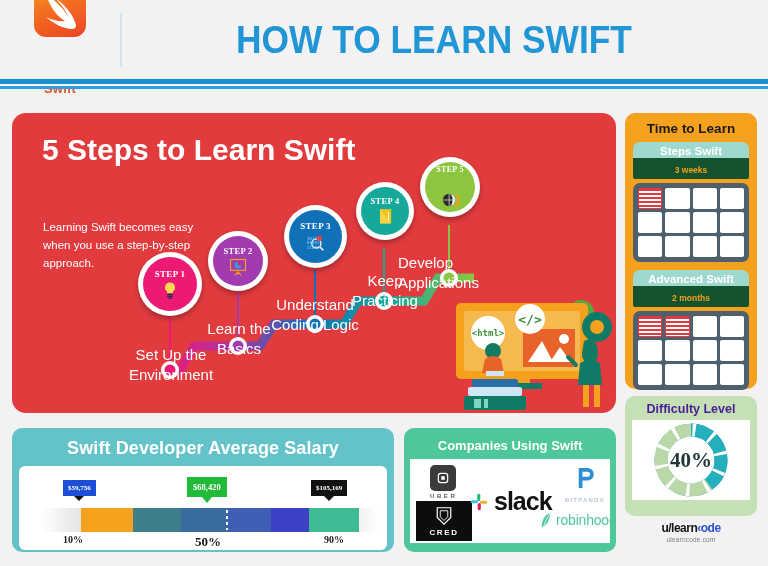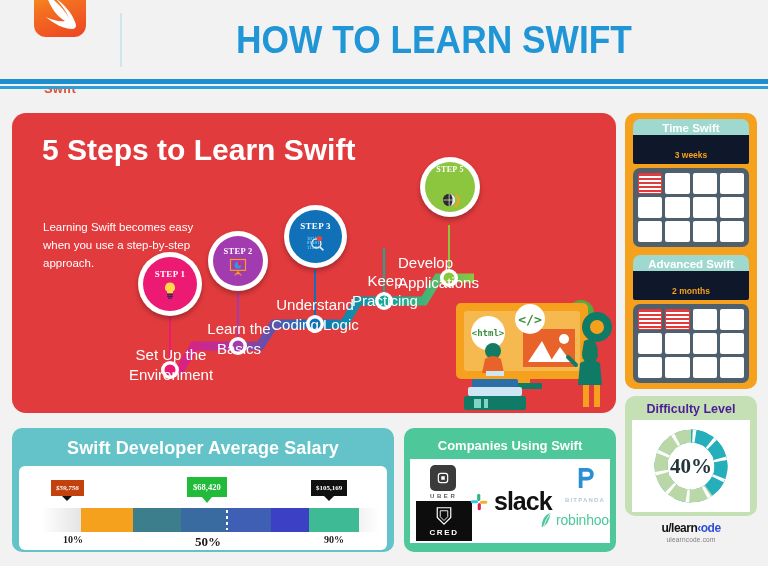--- a/index.html
+++ b/index.html
@@ -138,39 +138,39 @@
   .robinhood-word { font-size: 14px; color: #4ec79a; font-weight: 400; letter-spacing: -.2px; }
 
   
   .time-panel {
     position: absolute; left: 625px; top: 113px; width: 132px; height: 276px;
     background: #f5a11d; border-radius: 10px; padding: 6px 8px;
   }
   .time-title { text-align: center; font-size: 13.5px; font-weight: 800; color: #1a1a1a; padding: 2px 0 6px; }
   .lvl-head { border-radius: 7px 7px 0 0; background: #9fd8cf; text-align: center; padding: 3px 0 1px; }
   .lvl-name { font-size: 11.5px; font-weight: 800; color: #ffffff; }
-  .lvl-dur-bar { background: #0f172a; text-align: center; padding: 9px 0 2px; border-radius: 0 0 2px 2px; }
+  .lvl-dur-bar { background: #14532d; text-align: center; padding: 1px 0 2px; border-radius: 0 0 2px 2px; }
   .lvl-dur { font-size: 8.5px; font-weight: 700; color: #f5a11d; }
   .cal {
     background: #4e5f6e; border-radius: 7px; margin-top: 4px;
     padding: 5px; display: grid; grid-template-columns: repeat(4, 1fr);
     grid-template-rows: repeat(3, 1fr); gap: 3px;
   }
   .cell { background: #ffffff; border-radius: 2px; height: 21px; }
   .cell.marked {
     background: #e23b3e;
     background-image: repeating-linear-gradient(to bottom, #e23b3e 0 2px, #ffffff 2px 4px);
     border: 1px solid #e23b3e;
   }
   .diff-panel {
     position: absolute; left: 625px; top: 396px; width: 132px; height: 120px;
     background: #c4e0b4; border-radius: 10px; padding: 5px 7px;
   }
   .diff-title { text-align: center; font-size: 12.5px; font-weight: 800; color: #4c1d95; padding: 1px 0 4px; }
-  .diff-card { background: #ffffff; height: 92px; display: flex; align-items: center; justify-content: center; }
+  .diff-card { background: #ffffff; height: 80px; display: flex; align-items: center; justify-content: center; }
   .donut-wrap { position: relative; width: 82px; height: 82px; }
   .donut-pct {
     position: absolute; left: 0; top: 0; width: 82px; height: 82px;
     display: flex; align-items: center; justify-content: center;
     font-family: "Liberation Serif", serif; font-size: 21px; font-weight: 700; color: #22353a;
   }
   .footer-logo { position: absolute; left: 625px; top: 521px; width: 132px; text-align: center; }
   .flogo-main { font-family: Liberation Sans, sans-serif; font-size: 12px; font-weight: 700; color: #151515; letter-spacing: -.5px; }
   .flogo-main .code { color: #2f4fd6; }
   .flogo-sub { font-size: 6.5px; color: #7c7c7c; letter-spacing: .2px; margin-top: 1px; }
@@ -284,20 +284,32 @@
             <text x="2" y="19" font-size="5" fill="#7fd4ff" font-family="monospace">11001</text>
             <circle cx="13" cy="13" r="5.2" fill="none" stroke="#e8ecef" stroke-width="1.6"></circle>
             <line x1="17" y1="17" x2="21" y2="21" stroke="#e8ecef" stroke-width="1.8"></line>
             <circle cx="16.5" cy="7.5" r="3" fill="#e8453c"></circle>
           </svg>
         </div>
       </div>
     </div>
     <div class="step-caption" style="left:258px; top:182px;">Understand Coding Logic</div>
 
+    <div class="step-node" style="left:344px; top:69px;">
+      <div class="step-ring" style="width:58px;height:58px;">
+        <div class="step-inner" style="width:48px;height:48px;background:#16a89a;">
+          <div class="step-label" style="font-size:8.5px;">STEP 4</div>
+          <svg class="step-icon" width="19" height="19" viewBox="0 0 24 24">
+            <rect x="5" y="3" width="14" height="18" fill="#f5d44a"></rect>
+            <path d="M5 3 L19 3 L19 21 Z" fill="#f0c419"></path>
+            <rect x="15.4" y="6" width="1.1" height="12" fill="#ffffff"></rect>
+          </svg>
+        </div>
+      </div>
+    </div>
     <div class="step-caption" style="left:328px; top:158px;">Keep Practicing</div>
 
     <div class="step-node" style="left:408px; top:44px;">
       <div class="step-ring" style="width:60px;height:60px;">
         <div class="step-inner" style="width:50px;height:50px;background:#8cc63f;gap:15px;">
           <div class="step-label" style="font-size:8px;">STEP 5</div>
           <svg class="step-icon" width="20" height="20" viewBox="0 0 24 24">
             <circle cx="11" cy="12" r="7.5" fill="#2b2b2b"></circle>
             <path d="M11 4.5 A7.5 7.5 0 0 1 11 19.5 A4 7.5 0 0 0 11 4.5" fill="#e8e8e8"></path>
             <path d="M4 12 h14 M11 4.5 v15" stroke="#e8e8e8" stroke-width=".9"></path>
@@ -338,21 +350,21 @@
       <path d="M146 52 q12 -6 14 10 q-8 6 -16 2 z" fill="#137a63"></path>
       <rect x="145" y="96" width="6" height="22" fill="#f5a11d"></rect>
       <rect x="156" y="96" width="6" height="22" fill="#f5a11d"></rect>
       <path d="M138 76 l-8 -8" stroke="#137a63" stroke-width="4" stroke-linecap="round"></path>
     </svg>
   </div>
 
   <div class="salary-panel">
     <div class="salary-title">Swift Developer Average Salary</div>
     <div class="salary-card">
-      <div class="callout" style="left:32px; top:14px; background:#c2410c;font-style:italic;">
+      <div class="callout" style="left:44px; top:14px; background:#1d4ed8;">
         <span>$59,756</span>
         <span class="tail" style="border-top:5px solid #111111;"></span>
       </div>
       <div class="callout big" style="left:168px; top:11px; background:#22bb39;">
         <span>$68,420</span>
         <span class="tail" style="border-top:6px solid #22bb39; bottom:-6px;"></span>
       </div>
       <div class="callout" style="left:292px; top:14px; background:#111111;">
         <span>$105,169</span>
         <span class="tail" style="border-top:5px solid #111111;"></span>
@@ -415,24 +427,25 @@
         <svg width="13" height="18" viewBox="0 0 16 22" style="margin-right:3px">
           <path d="M13 2 q-11 4 -11 18 q9 -3 11 -18z" fill="#4ec79a"></path>
           <path d="M13 2 q-6 8 -9 18" stroke="#ffffff" stroke-width="1" fill="none"></path>
         </svg>
         <span class="robinhood-word">robinhood</span>
       </div>
     </div>
   </div>
 
   <div class="time-panel">
+    <div class="time-title">Time to Learn</div>
 
     <div>
       <div class="lvl-head">
-        <div class="lvl-name">Time Swift</div>
+        <div class="lvl-name">Steps Swift</div>
       </div>
       <div class="lvl-dur-bar">
         <span class="lvl-dur">3 weeks</span>
       </div>
       <div class="cal">
         <div class="cell marked"></div>
         <div class="cell"></div>
         <div class="cell"></div>
         <div class="cell"></div>
         <div class="cell"></div>

